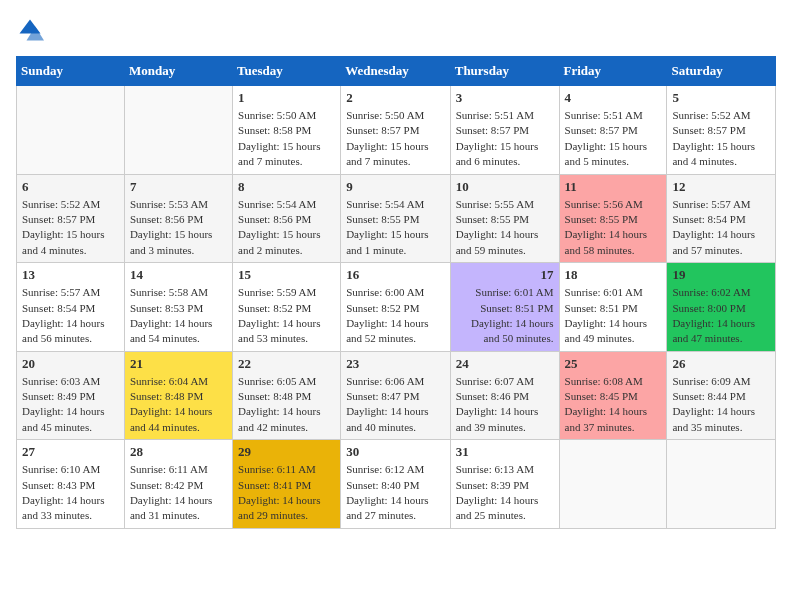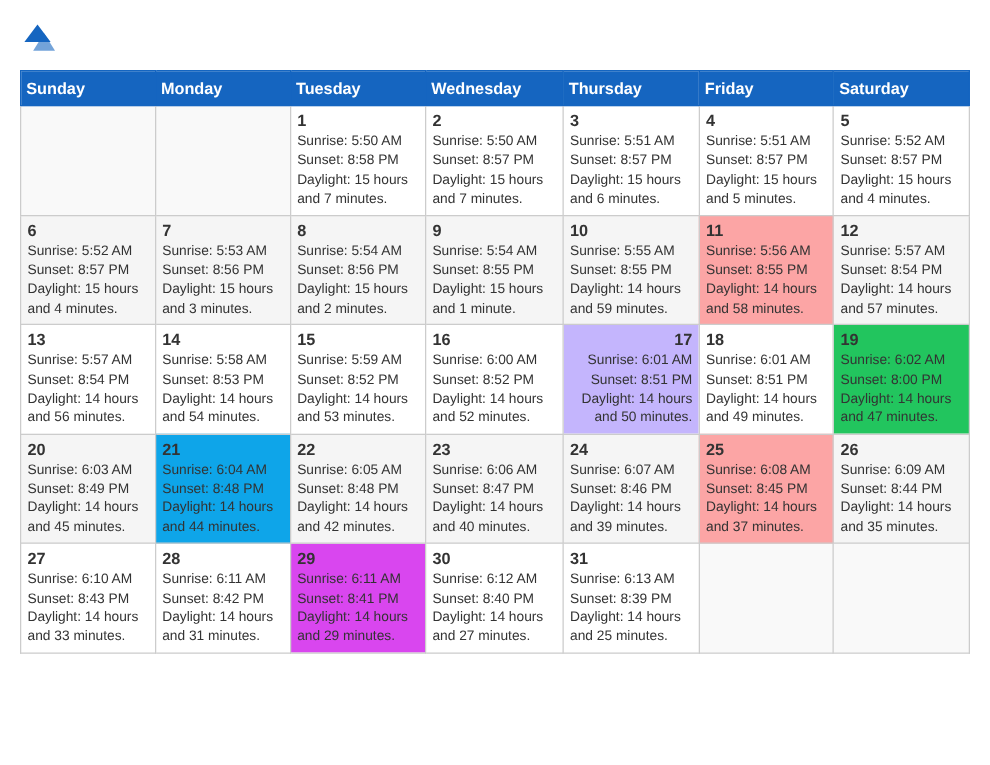--- a/index.html
+++ b/index.html
@@ -24,21 +24,21 @@
     .logo-text-general { font-size: 18px; font-weight: bold; color: #333; }
     .logo-text-blue { font-size: 18px; font-weight: bold; color: #1565c0; }
     .logo-icon {
       width: 28px;
       height: 28px;
     }
     .title-block { text-align: right; }
     .title-block .month-year { font-size: 36px; color: #333; font-weight: 300; }
     .title-block .location { font-size: 18px; color: #555; }
 
-    .calendar { width: 100%; border-collapse: collapse; }
+    .calendar { width: 100%; border-collapse: collapse; font-family: Liberation Serif, serif; }
     .calendar th {
       background: #1565c0;
       color: #fff;
       padding: 6px 4px;
       font-size: 13px;
       text-align: left;
       border: 1px solid #1565c0;
     }
     .calendar td {
       border: 1px solid #ccc;
@@ -217,21 +217,21 @@
           <div class="cell-text">Daylight: 14 hours and 47 minutes.</div>
         </td>
       </tr>
       <tr>
         <td style="background: rgb(245, 245, 245); margin-top: 12px;">
           <span class="day-num">20</span>
           <div class="cell-text">Sunrise: 6:03 AM</div>
           <div class="cell-text">Sunset: 8:49 PM</div>
           <div class="cell-text">Daylight: 14 hours and 45 minutes.</div>
         </td>
-        <td style="background: #0ea5e9; margin-left: 44px;">
+        <td style="background: #fde047; margin-left: 44px;">
           <span class="day-num">21</span>
           <div class="cell-text">Sunrise: 6:04 AM</div>
           <div class="cell-text">Sunset: 8:48 PM</div>
           <div class="cell-text">Daylight: 14 hours and 44 minutes.</div>
         </td>
         <td style="background: rgb(245, 245, 245);">
           <span class="day-num">22</span>
           <div class="cell-text">Sunrise: 6:05 AM</div>
           <div class="cell-text">Sunset: 8:48 PM</div>
           <div class="cell-text">Daylight: 14 hours and 42 minutes.</div>
@@ -267,21 +267,21 @@
           <div class="cell-text">Sunrise: 6:10 AM</div>
           <div class="cell-text">Sunset: 8:43 PM</div>
           <div class="cell-text">Daylight: 14 hours and 33 minutes.</div>
         </td>
         <td style="background: rgb(255, 255, 255);">
           <span class="day-num">28</span>
           <div class="cell-text">Sunrise: 6:11 AM</div>
           <div class="cell-text">Sunset: 8:42 PM</div>
           <div class="cell-text">Daylight: 14 hours and 31 minutes.</div>
         </td>
-        <td style="background: #d946ef; margin-top: 16px;">
+        <td style="background: #eab308; margin-top: 16px;">
           <span class="day-num">29</span>
           <div class="cell-text">Sunrise: 6:11 AM</div>
           <div class="cell-text">Sunset: 8:41 PM</div>
           <div class="cell-text">Daylight: 14 hours and 29 minutes.</div>
         </td>
         <td style="background: rgb(255, 255, 255);">
           <span class="day-num">30</span>
           <div class="cell-text">Sunrise: 6:12 AM</div>
           <div class="cell-text">Sunset: 8:40 PM</div>
           <div class="cell-text">Daylight: 14 hours and 27 minutes.</div>

